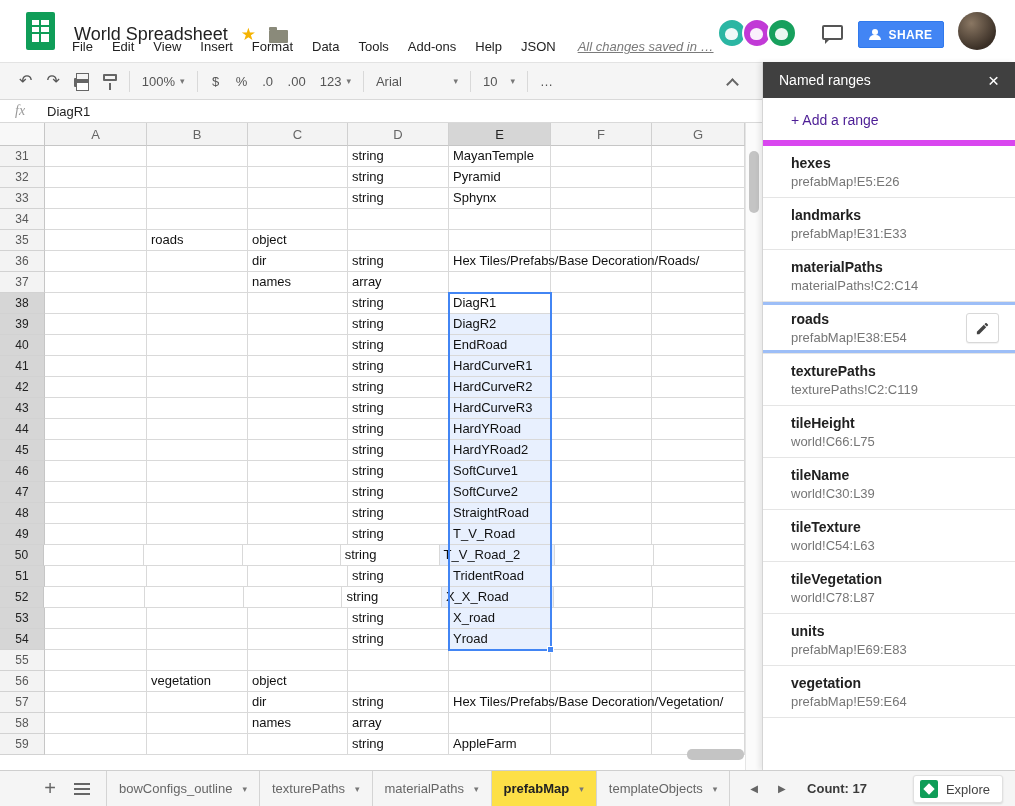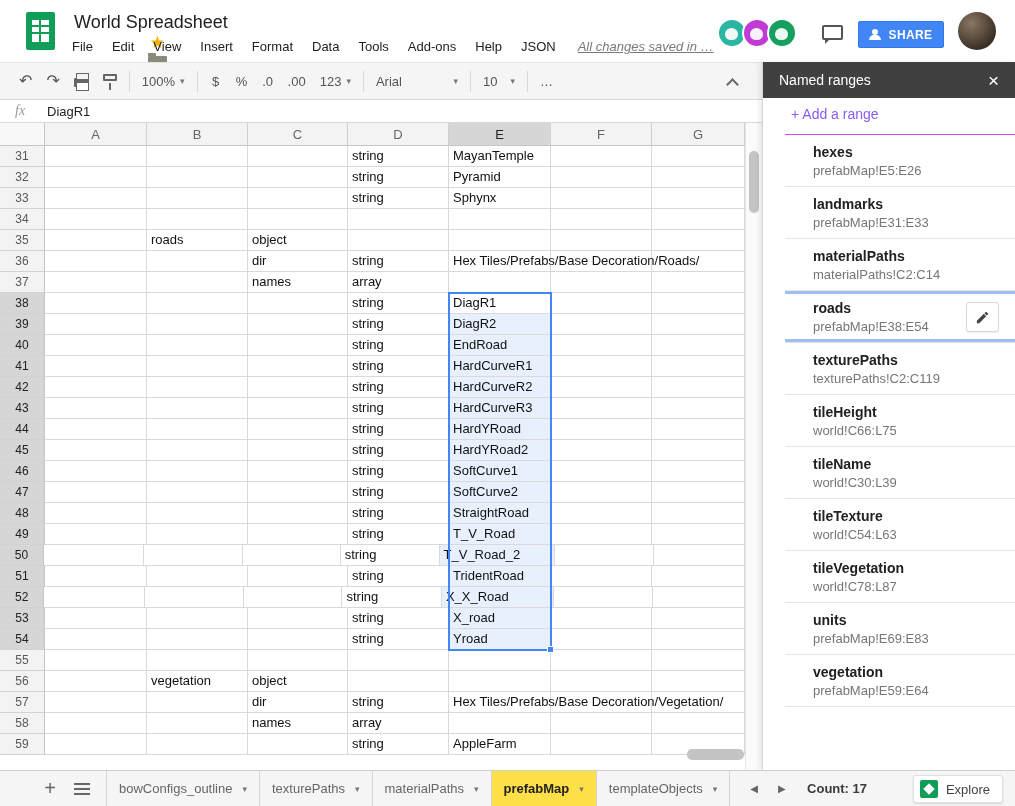--- a/index.html
+++ b/index.html
@@ -12,21 +12,21 @@
 
   
   #topbar { position:absolute; left:0; top:0; width:1015px; height:62px; background:#fff; }
   .sheets-logo { position:absolute; left:26px; top:12px; width:29px; height:38px;
     background:#0f9d58; border-radius:2px; cursor:pointer; }
   .logo-grid { position:absolute; left:6px; top:8px; width:17px; height:22px; background:#fff;
     background-image:
       linear-gradient(to right, transparent 7px, #0f9d58 7px, #0f9d58 9px, transparent 9px),
       linear-gradient(to bottom, transparent 5px, #0f9d58 5px, #0f9d58 7px, transparent 7px,
         transparent 12px, #0f9d58 12px, #0f9d58 14px, transparent 14px); }
-  #title-row { position:absolute; left:74px; top:12px; display:flex; align-items:center;flex-direction:column; }
+  #title-row { position:absolute; left:74px; top:24px; display:flex; align-items:center; }
   #doc-title { font-size:18px; color:#212121; }
   #star { font-size:17px; color:#f5b301; margin-left:13px; cursor:pointer; line-height:20px; }
   #folder { position:relative; width:19px; height:13px; background:#8a8a7a; border-radius:1px;
     margin-left:13px; margin-top:3px; cursor:pointer; }
   #folder::before { content:""; position:absolute; top:-3px; left:0; width:8px; height:3px;
     background:#8a8a7a; border-radius:1px 1px 0 0; }
   #menu-row { position:absolute; left:72px; top:39px; display:flex; align-items:center; }
   #menu-bar { display:flex; align-items:center; }
   .menu-item { font-size:13px; color:#222; margin-right:19px; cursor:pointer; white-space:nowrap; }
   #saved-status { font-size:13px; color:#7a7a7a; text-decoration:underline; white-space:nowrap;
@@ -111,22 +111,22 @@
   #v-thumb { position:absolute; left:3px; top:28px; width:10px; height:62px; background:#c4c4c4; border-radius:5px; }
   #h-scroll-thumb { position:absolute; left:687px; top:749px; width:57px; height:11px; background:#c4c4c4;
     border-radius:5px; z-index:6; cursor:pointer; }
 
   
   #panel { position:absolute; left:762px; top:62px; width:253px; height:708px; background:#fff;
     border-left:1px solid #d5d5d5; box-shadow:-3px 0 5px rgba(0,0,0,.08); }
   #panel-header { height:36px; background:#404040; color:#fff; display:flex; align-items:center;
     padding:0 16px; font-size:14px; }
   #panel-close { margin-left:auto; font-size:19px; color:#fff; cursor:pointer; line-height:19px; }
-  #add-range { margin:8px 0 12px 28px; color:#8b5cf6; font-size:14px; cursor:pointer; }
-  #range-list { border-top:1px solid #d946ef;margin-left:22px; }
+  #add-range { margin:14px 0 12px 28px; color:#4c1d95; font-size:14px; cursor:pointer; }
+  #range-list { border-top:6px solid #d946ef; }
   .range-item { position:relative; height:52px; padding:9px 0 0 28px; border-bottom:1px solid #e5e5e5;
     cursor:pointer; background:#fff; }
   .range-item.selected { box-shadow: inset 0 3px 0 #9dbef7, inset 0 -3px 0 #9dbef7; }
   .range-name { font-size:14px; font-weight:bold; color:#212121; line-height:16px; }
   .range-ref { font-size:13px; color:#767676; margin-top:3px; }
   .edit-btn { position:absolute; right:16px; top:11px; width:33px; height:30px; background:#fff;
     border:1px solid #d8d8d8; border-radius:3px; display:flex; align-items:center; justify-content:center;
     cursor:pointer; box-shadow:0 1px 1px rgba(0,0,0,.06); }
 
   

